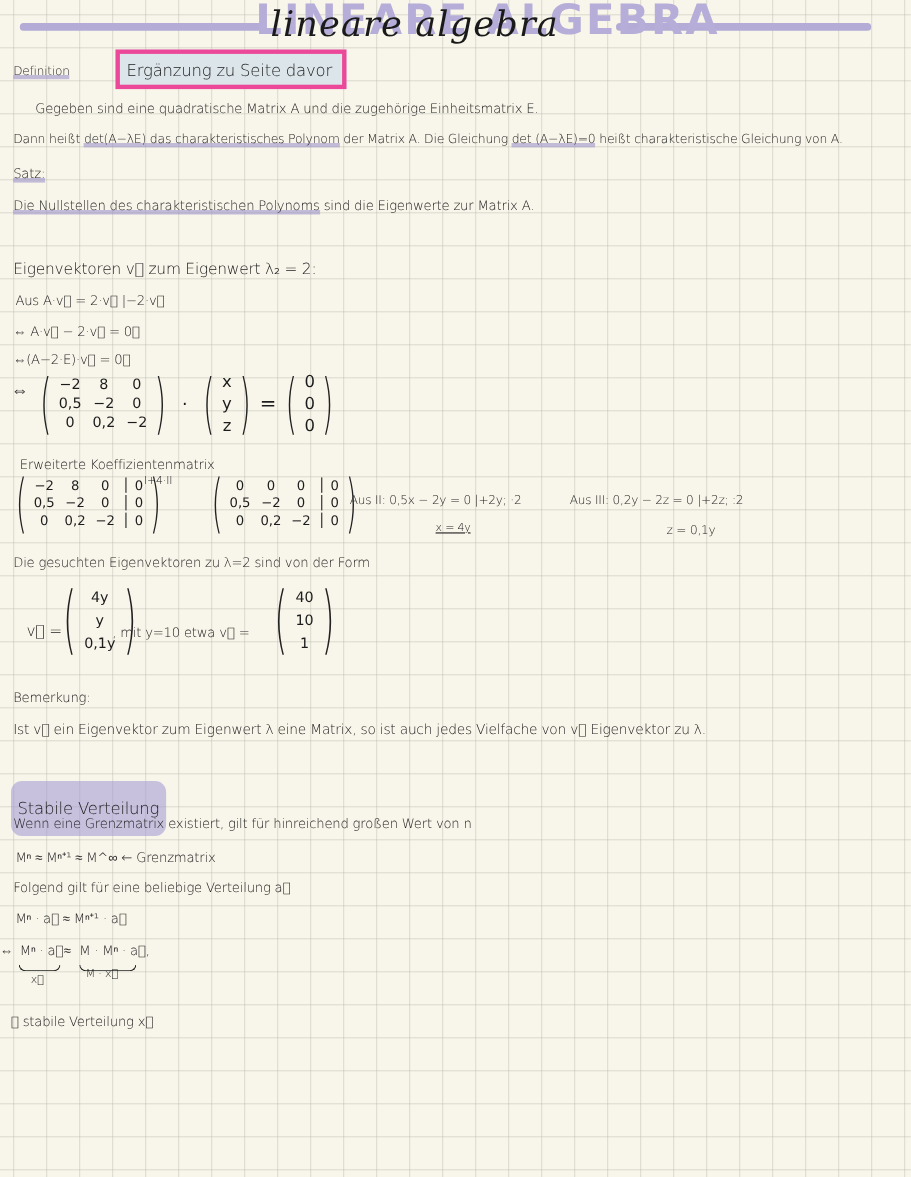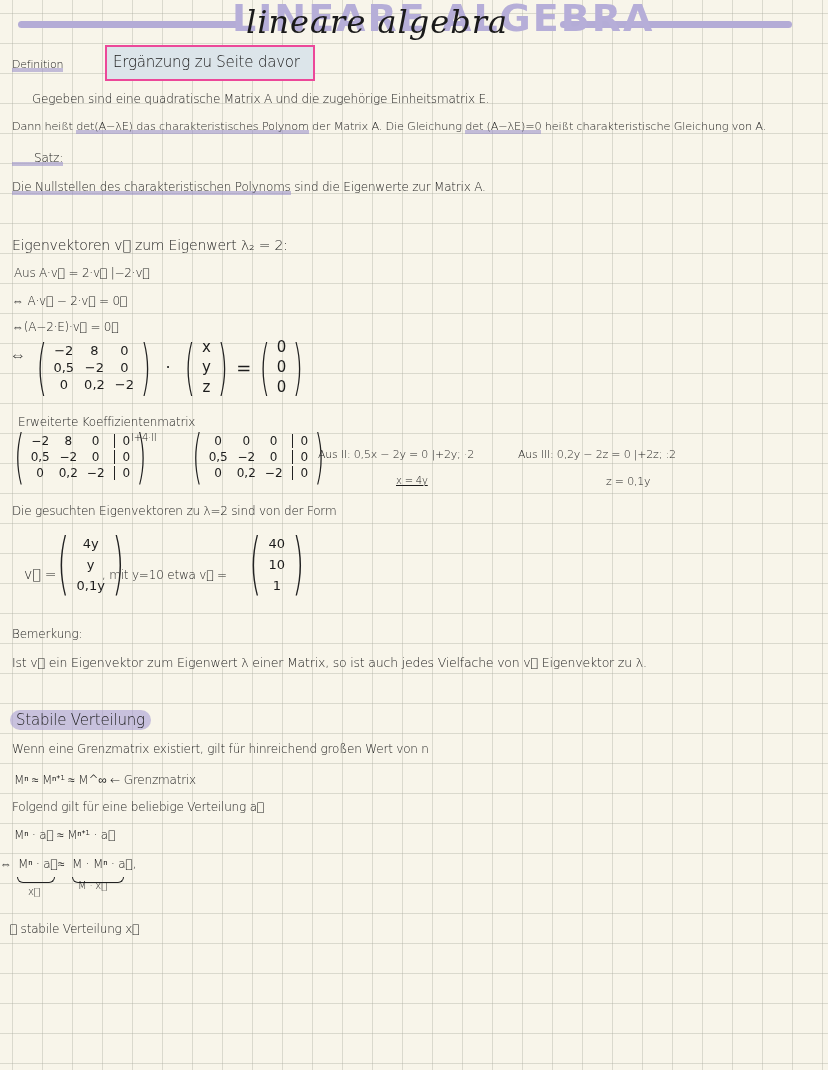--- a/index.html
+++ b/index.html
@@ -12,26 +12,26 @@
     background-size: 30px 30px;
     background-position: 12px 13px;
     font-family: "DejaVu Sans", sans-serif;
     color: #1c1c1c;
   }
   .abs { position: absolute; white-space: nowrap; }
   .hw { font-family: "DejaVu Sans", sans-serif; font-size: 13px; letter-spacing: -0.2px; font-weight: 300; }
   .hw-s { font-size: 12px; }
   .hw-xs { font-size: 10px; }
   .hl { background: linear-gradient(to top, rgba(150,140,200,0.55) 0 4px, transparent 4px); padding-bottom: 1px; }
-  .hl-full { background: rgba(160,150,210,0.55); border-radius: 10px; padding: 1px 6px; }
+  .hl-full { background: rgba(160,150,210,0.55); border-radius: 10px; padding: 16px 6px; }
   
   .title-bar { position: absolute; height: 7px; background: #b4acd6; border-radius: 4px; top: 21px; }
   .title-bg { position: absolute; left: 232px; top: -4px; font-family: "DejaVu Sans", sans-serif; font-weight: bold; font-size: 38px; color: #b6aed8; letter-spacing: 2px; }
   .title-fg { position: absolute; left: 246px; top: 3px; font-family: "DejaVu Serif", serif; font-style: italic; font-size: 32px; color: #1a1a1a; letter-spacing: 1px; }
-  .box { position: absolute; left: 105px; top: 45px; width: 210px; height: 36px; background: #dce5ea; border: 2px solid #ec4899; box-sizing: border-box; }
+  .box { position: absolute; left: 105px; top: 45px; width: 210px; height: 36px; background: #dce5ea; border: 4px solid #ec4899; box-sizing: border-box; }
   
   .mat { position: absolute; display: flex; align-items: center; }
   .paren { font-family: "DejaVu Sans", sans-serif; font-weight: 200; color: #222; line-height: 1; transform: scaleX(0.45); }
   .grid3 { display: grid; column-gap: 10px; row-gap: 2px; font-size: 13px; text-align: center; }
   .vbar { border-left: 1.5px solid #222; }
   .brace { position: absolute; border-bottom: 1.5px solid #222; border-left: 1.5px solid #222; border-right: 1.5px solid #222; border-radius: 0 0 10px 10px; height: 5px; }
 </style>
 </head>
 <body>
 
@@ -43,21 +43,21 @@
 <div class="abs hw hl" style="left:12px; top:58px; font-size:11px;">Definition</div>
 <div class="box">
   <span class="abs hw" style="left:6px; top:6px; font-size:15px;">Ergänzung zu Seite davor</span>
 </div>
 
 <div class="abs hw hw-s" style="left:12px; top:92px;margin-left:20px;">Gegeben sind eine quadratische Matrix A und die zugehörige Einheitsmatrix E.</div>
 <div class="abs hw hw-s" style="left:12px; top:120px; font-size:11.3px;">
   <span>Dann heißt </span><span class="hl">det(A−λE) das charakteristisches Polynom</span><span> der Matrix A. Die Gleichung </span><span class="hl">det (A−λE)=0</span><span> heißt charakteristische Gleichung von A.</span>
 </div>
 
-<div class="abs hw hw-s hl" style="left:12px; top:151px;padding-left:22px;">Satz:</div>
+<div class="abs hw hw-s hl" style="left:12px; top:151px;">Satz:</div>
 <div class="abs hw hw-s" style="left:12px; top:180px;">
   <span class="hl">Die Nullstellen des charakteristischen Polynoms</span><span> sind die Eigenwerte zur Matrix A.</span>
 </div>
 
 <div class="abs hw" style="left:12px; top:237px; font-size:14px;">Eigenvektoren v⃗ zum Eigenwert λ₂ = 2:</div>
 <div class="abs hw hw-s" style="left:14px; top:266px;">Aus A·v⃗ = 2·v⃗   |−2·v⃗</div>
 <div class="abs hw hw-s" style="left:12px; top:294px;">⇔ A·v⃗ − 2·v⃗ = 0⃗</div>
 <div class="abs hw hw-s" style="left:12px; top:320px;">⇔(A−2·E)·v⃗ = 0⃗</div>
 
 <div class="abs hw" style="left:10px; top:345px; font-size:16px;">⇔</div>
@@ -154,21 +154,21 @@
   <span class="paren" style="font-size:68px;">(</span>
   <div class="grid3" style="grid-template-columns: auto; row-gap:6px; font-size:13px;">
     <span>40</span>
     <span>10</span>
     <span>1</span>
   </div>
   <span class="paren" style="font-size:68px;">)</span>
 </div>
 
 <div class="abs hw hw-s" style="left:12px; top:627px;">Bemerkung:</div>
-<div class="abs hw" style="left:12px; top:655px; font-size:12.5px;">Ist v⃗ ein Eigenvektor zum Eigenwert λ einer Matrix, so ist auch jedes Vielfache von v⃗ Eigenvektor zu λ.</div>
+<div class="abs hw" style="left:12px; top:655px; font-size:12.5px;">Ist v⃗ ein Eigenvektor zum Eigenwert λ eine Matrix, so ist auch jedes Vielfache von v⃗ Eigenvektor zu λ.</div>
 
 <div class="abs hw hl-full" style="left:10px; top:710px; font-size:15px;">Stabile Verteilung</div>
 <div class="abs hw hw-s" style="left:12px; top:742px;">Wenn eine Grenzmatrix existiert, gilt für hinreichend großen Wert  von n</div>
 <div class="abs hw hw-s" style="left:14px; top:771px;">Mⁿ ≈ Mⁿ⁺¹ ≈ M^∞  ← Grenzmatrix</div>
 <div class="abs hw hw-s" style="left:12px; top:800px;">Folgend gilt für eine beliebige Verteilung a⃗</div>
 <div class="abs hw hw-s" style="left:14px; top:826px;">Mⁿ · a⃗ ≈ Mⁿ⁺¹ · a⃗</div>
 
 <div class="abs hw hw-s" style="left:0px; top:857px;">⇔</div>
 <div class="abs hw hw-s" style="left:18px; top:857px;">Mⁿ · a⃗</div>
 <div class="brace" style="left:17px; top:877px; width:36px;"></div>

